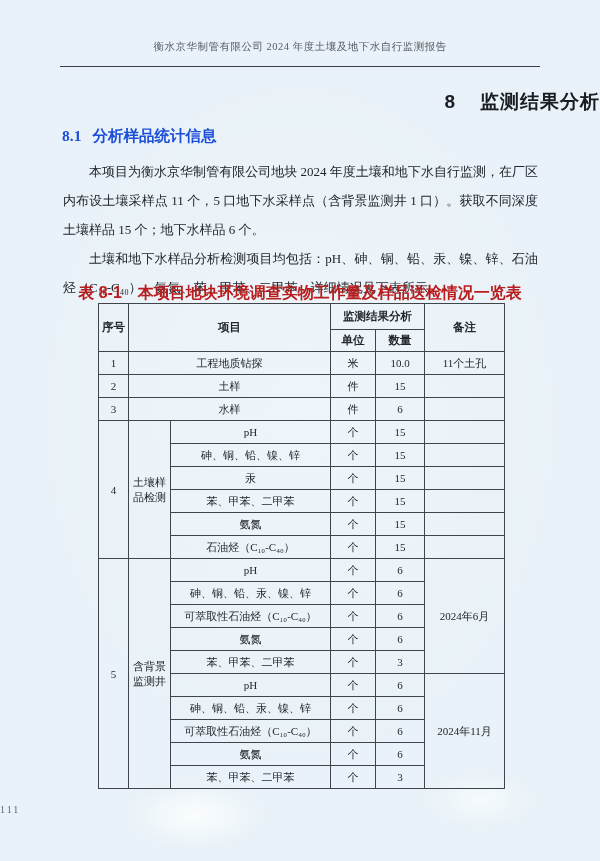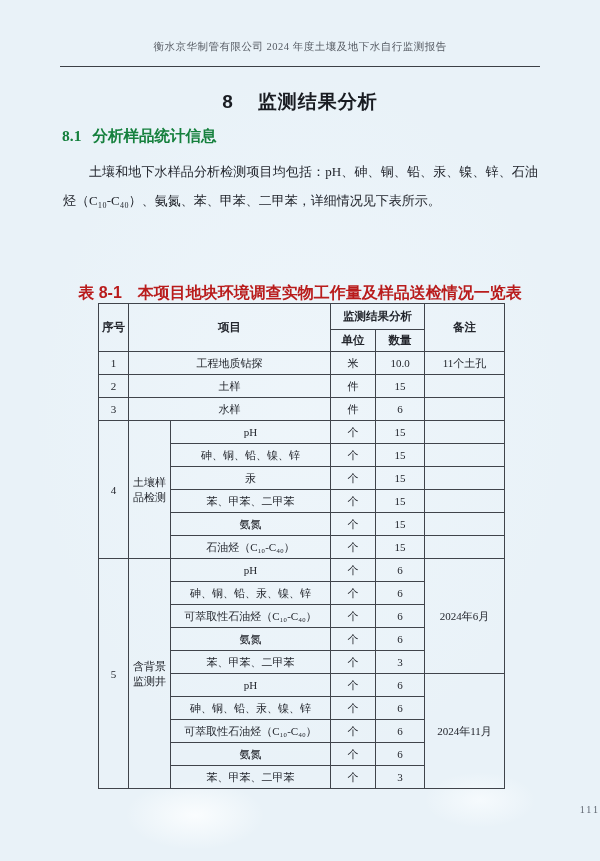--- a/index.html
+++ b/index.html
@@ -15,29 +15,29 @@
   }
   .running-header{
     position:absolute;top:40px;left:60px;right:60px;
     text-align:center;font-size:10.5px;color:#575c64;letter-spacing:0.5px;
   }
   .header-rule{
     position:absolute;top:66px;left:60px;right:60px;height:0;
     border-top:1.3px solid #3c4046;
   }
   .chapter-title{
-    position:absolute;top:89px;left:0;width:100%;text-align:center;
+    position:absolute;top:89px;left:0;width:100%;text-align:right;
     font-family:"Liberation Sans","DejaVu Sans",sans-serif;
     font-weight:bold;font-size:19px;color:#191c22;letter-spacing:1px;
   }
   .chapter-title .num{margin-right:24px;}
   .section-title{
     position:absolute;top:126px;left:62px;
     font-family:"Liberation Sans","DejaVu Sans",sans-serif;
-    font-weight:bold;font-size:15.5px;color:#15803d;
+    font-weight:bold;font-size:15.5px;color:#1d4ed8;
   }
   .section-title .num{margin-right:11px;font-family:"Liberation Serif","DejaVu Serif",serif;}
   .body-text{
     position:absolute;top:157px;left:63px;width:475px;
     font-size:13px;line-height:29px;text-align:justify;color:#22252c;
   }
   .body-text p{margin:0;text-indent:2em;}
   .table-caption{
     position:absolute;top:283px;left:0;width:100%;text-align:center;
     font-family:"Liberation Sans","DejaVu Sans",sans-serif;
@@ -53,39 +53,40 @@
     padding:0 2px;height:22px;overflow:hidden;
   }
   table.workload th{
     font-family:"Liberation Sans","DejaVu Sans",sans-serif;
     font-weight:bold;font-size:11.5px;
   }
   table.workload thead tr:first-child th{height:25px;}
   table.workload thead tr:last-child th{height:21px;}
   table.workload td.cat{padding:16px 3px;line-height:15px;}
   .page-number{
-    position:absolute;top:804px;left:0;width:100%;text-align:right;
+    position:absolute;top:804px;left:0;width:100%;text-align:left;
     font-size:10px;color:#5f6670;letter-spacing:2px;
   }
 </style>
 </head>
 <body>
 
 <div class="running-header">衡水京华制管有限公司 2024 年度土壤及地下水自行监测报告</div>
 <div class="header-rule"></div>
 
 <div class="chapter-title">
   <span class="num">8</span><span>监测结果分析</span>
 </div>
 
 <div class="section-title">
   <span class="num">8.1</span><span>分析样品统计信息</span>
 </div>
 
 <div class="body-text">
+  <p>本项目为衡水京华制管有限公司地块 2024 年度土壤和地下水自行监测，在厂区内布设土壤采样点 11 个，5 口地下水采样点（含背景监测井 1 口）。获取不同深度土壤样品 15 个；地下水样品 6 个。</p>
   <p>土壤和地下水样品分析检测项目均包括：pH、砷、铜、铅、汞、镍、锌、石油烃（C₁₀-C₄₀）、氨氮、苯、甲苯、二甲苯，详细情况见下表所示。</p>
 </div>
 
 <div class="table-caption">表 8-1　本项目地块环境调查实物工作量及样品送检情况一览表</div>
 
 <table class="workload">
   <colgroup>
     <col style="width:30px">
       <col style="width:42px">
       <col style="width:160px">

